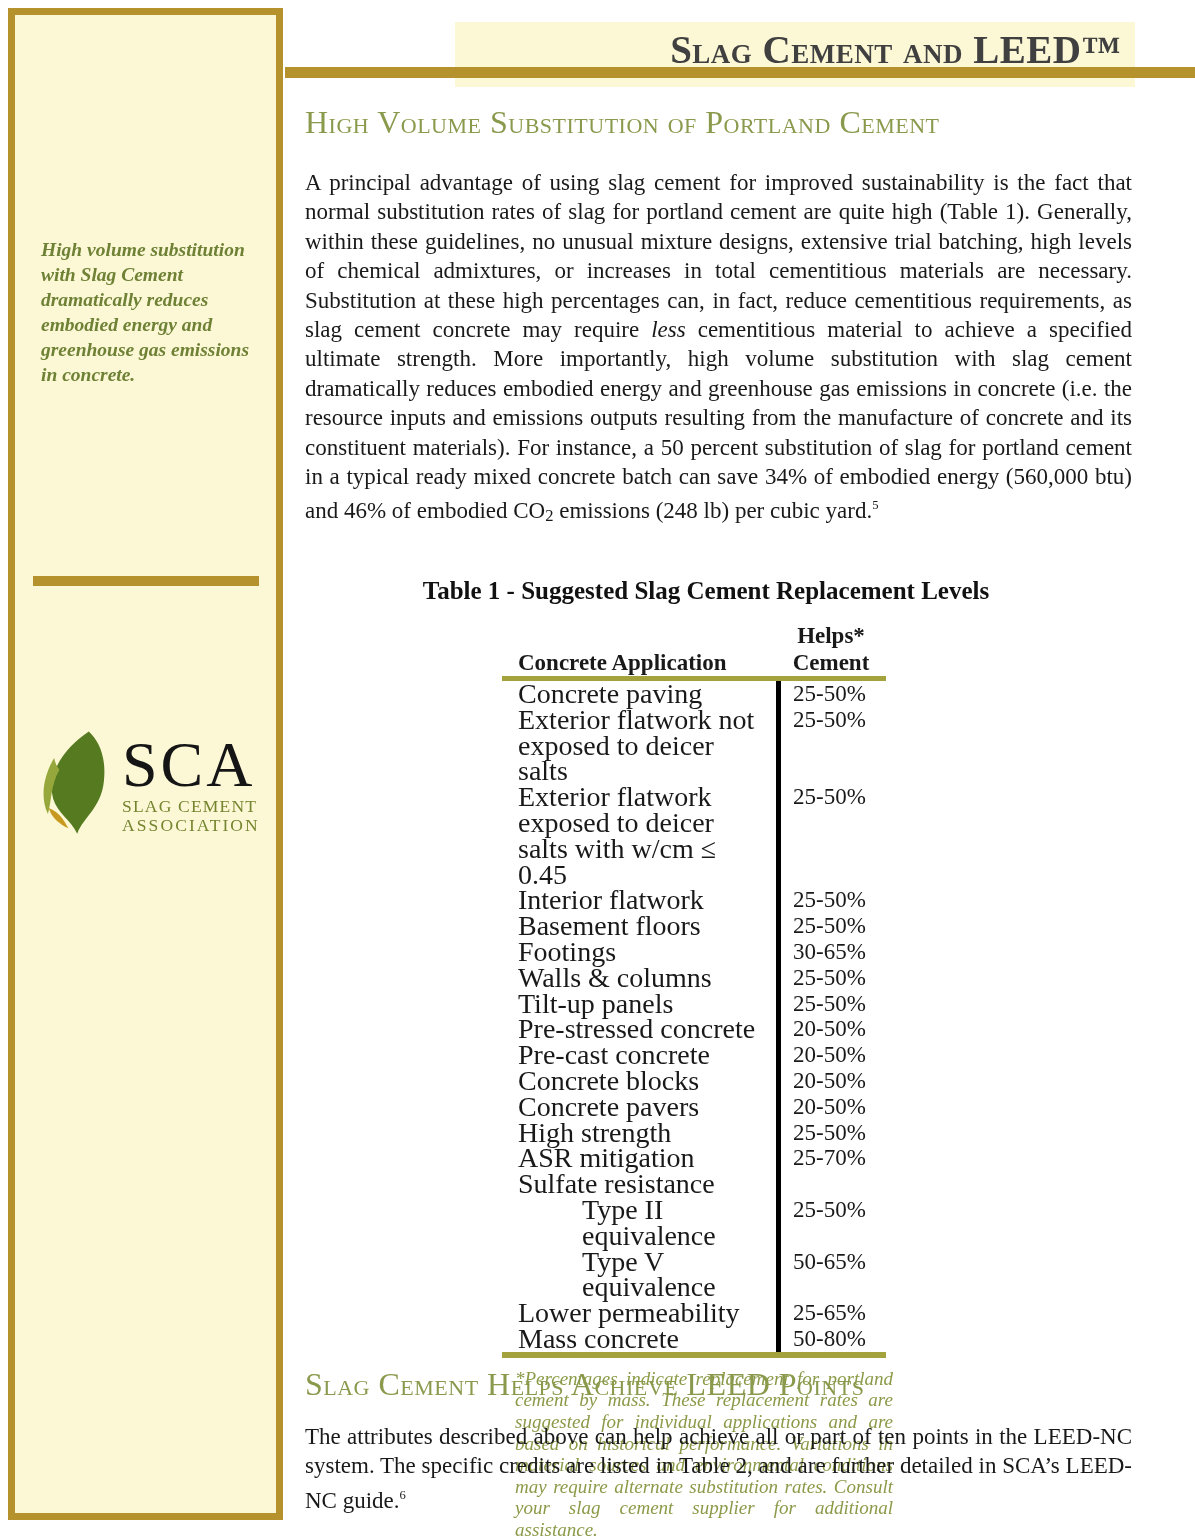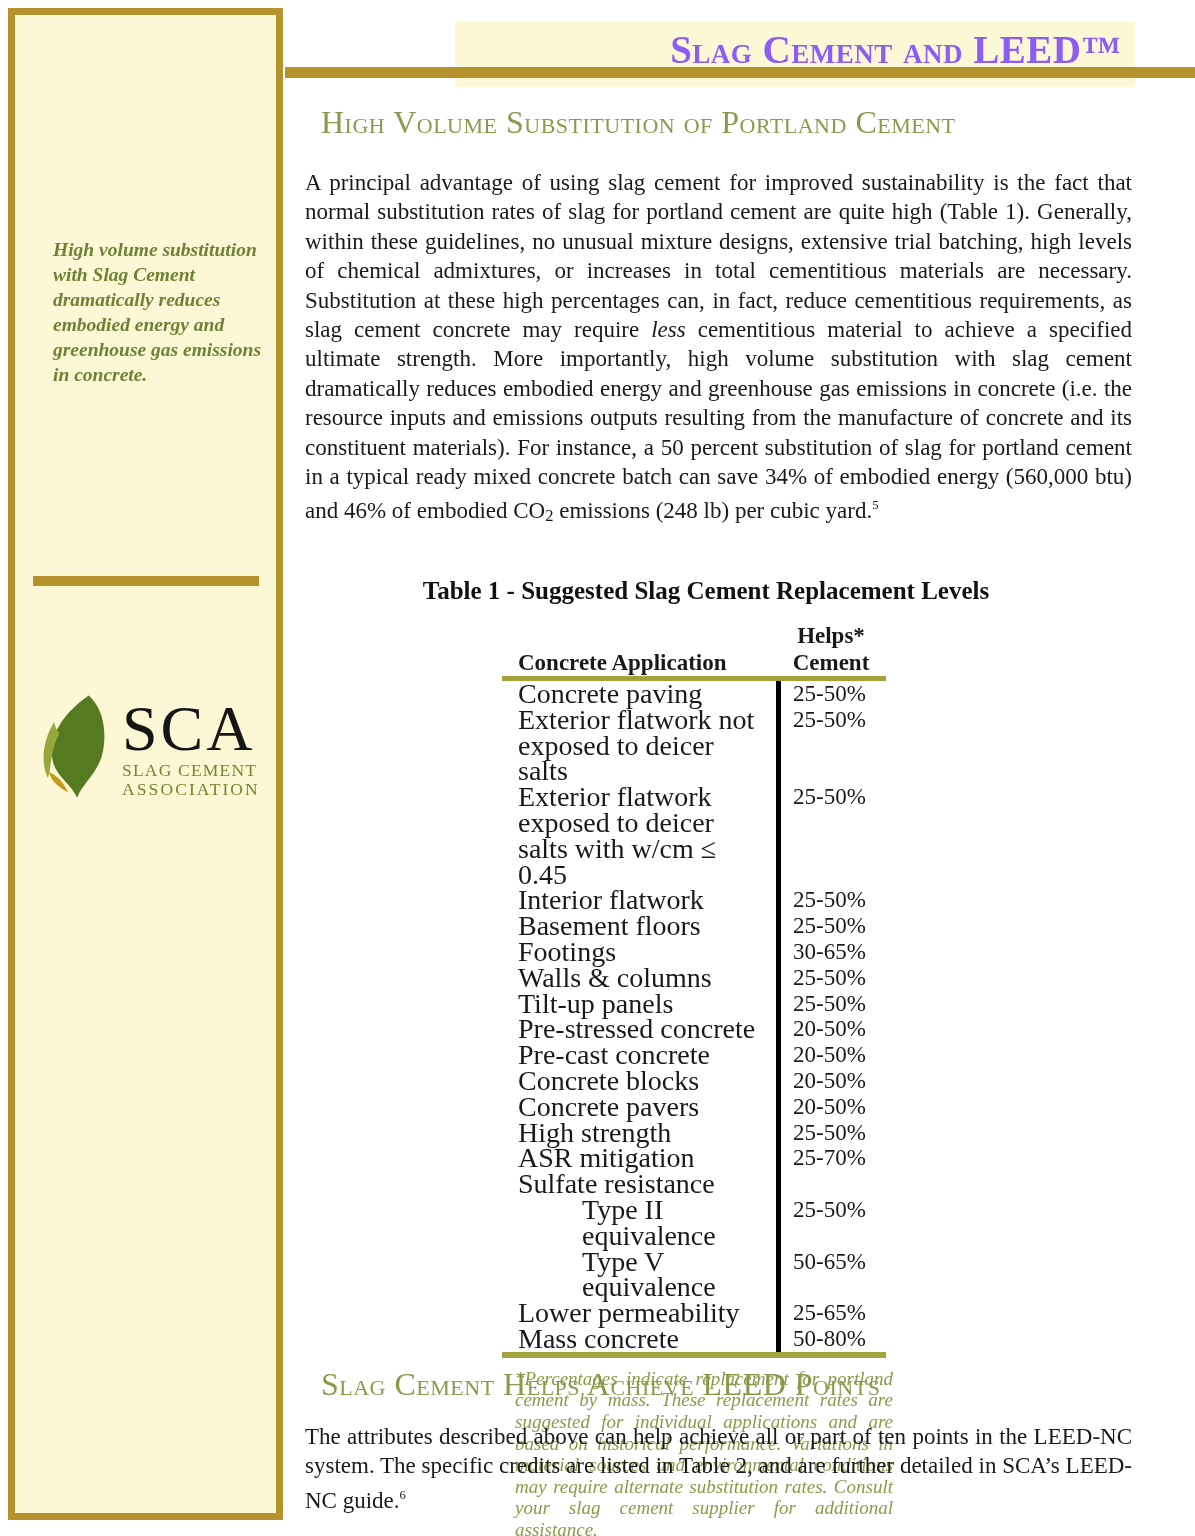--- a/index.html
+++ b/index.html
@@ -2,38 +2,38 @@
 <html><head>
 <meta charset="utf-8">
 <style>
   html,body{margin:0;padding:0;background:#ffffff;}
   body{width:1195px;height:1536px;position:relative;overflow:hidden;
        font-family:"Liberation Serif", serif;color:#191919;}
 
   
   .sidebar-box{position:absolute;left:8px;top:8px;width:275px;height:1512px;
     box-sizing:border-box;border:7px solid #B6922C;background:#FCF8D6;}
-  .side-quote{position:absolute;left:38px;top:222px;width:228px;
+  .side-quote{position:absolute;left:26px;top:222px;width:228px;
     font-size:19.5px;line-height:25px;font-weight:bold;font-style:italic;color:#6E8135;}
   .side-rule{position:absolute;left:18px;top:561px;width:226px;height:10px;background:#B6922C;}
-  .logo{position:absolute;left:24px;top:672px;display:flex;align-items:flex-start;}
+  .logo{position:absolute;left:24px;top:708px;display:flex;align-items:flex-start;}
   .logo-text{margin-left:3px;padding-top:14px;}
   .logo-acronym{font-size:64px;line-height:56px;letter-spacing:3px;color:#151515;}
   .logo-line1{font-size:17.5px;line-height:19px;letter-spacing:1.2px;color:#75842E;margin-top:4px;}
   .logo-line2{font-size:17.5px;line-height:19px;letter-spacing:2.1px;color:#75842E;}
 
   
   .header-cream{position:absolute;left:455px;top:22px;width:680px;height:65px;background:#FCF8D6;}
   .header-title{text-align:right;padding:6px 14px 0 0;font-variant:small-caps;
-    font-weight:bold;font-size:39px;line-height:44px;color:#8b5cf6;letter-spacing:0.5px;}
+    font-weight:bold;font-size:39px;line-height:44px;color:#404040;letter-spacing:0.5px;}
   .gold-bar-top{position:absolute;left:285px;top:67px;width:910px;height:11px;background:#B6922C;}
 
   
   .main{position:absolute;left:305px;top:0;width:827px;}
-  .h-section{position:absolute;left:16px;width:827px;font-variant:small-caps;
+  .h-section{position:absolute;left:0;width:827px;font-variant:small-caps;
     font-size:32px;line-height:36px;color:#8A9A4D;letter-spacing:0.5px;font-weight:500;}
   .h1{top:104px;}
   .h2{top:1366px;}
   .para{position:absolute;left:0;width:827px;text-align:justify;
     font-size:23px;line-height:29.4px;color:#191919;}
   .p1{top:168px;}
   .p2{top:1422px;}
   sub{font-size:72%;vertical-align:-0.18em;}
   sup{font-size:55%;vertical-align:super;}
 

